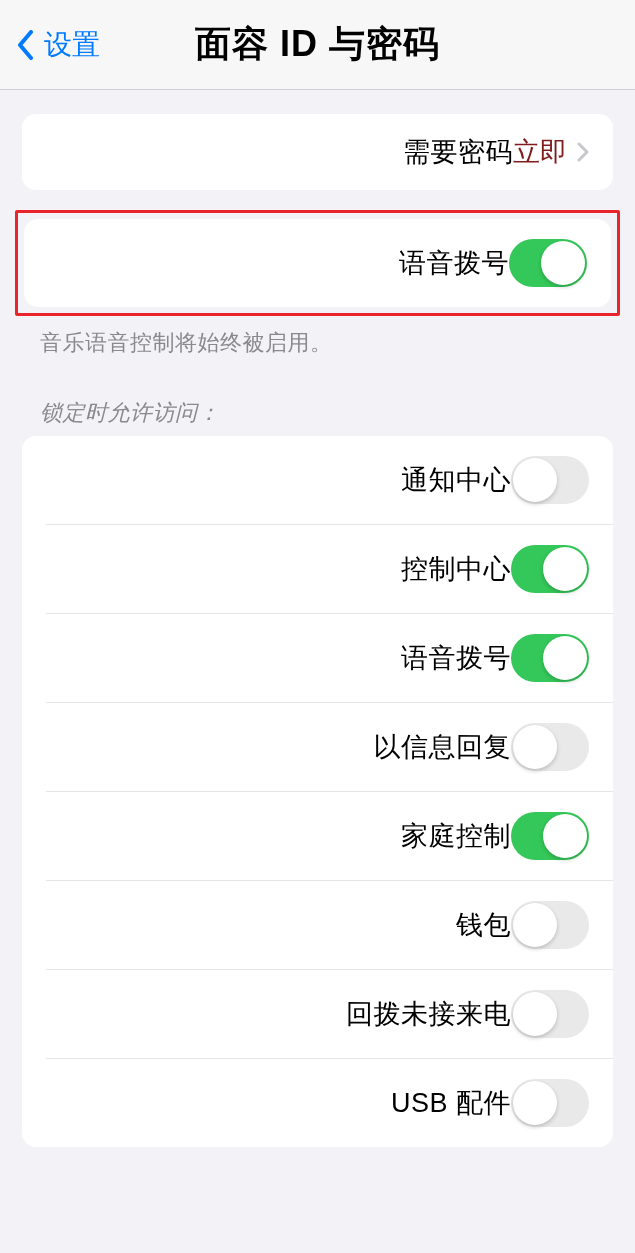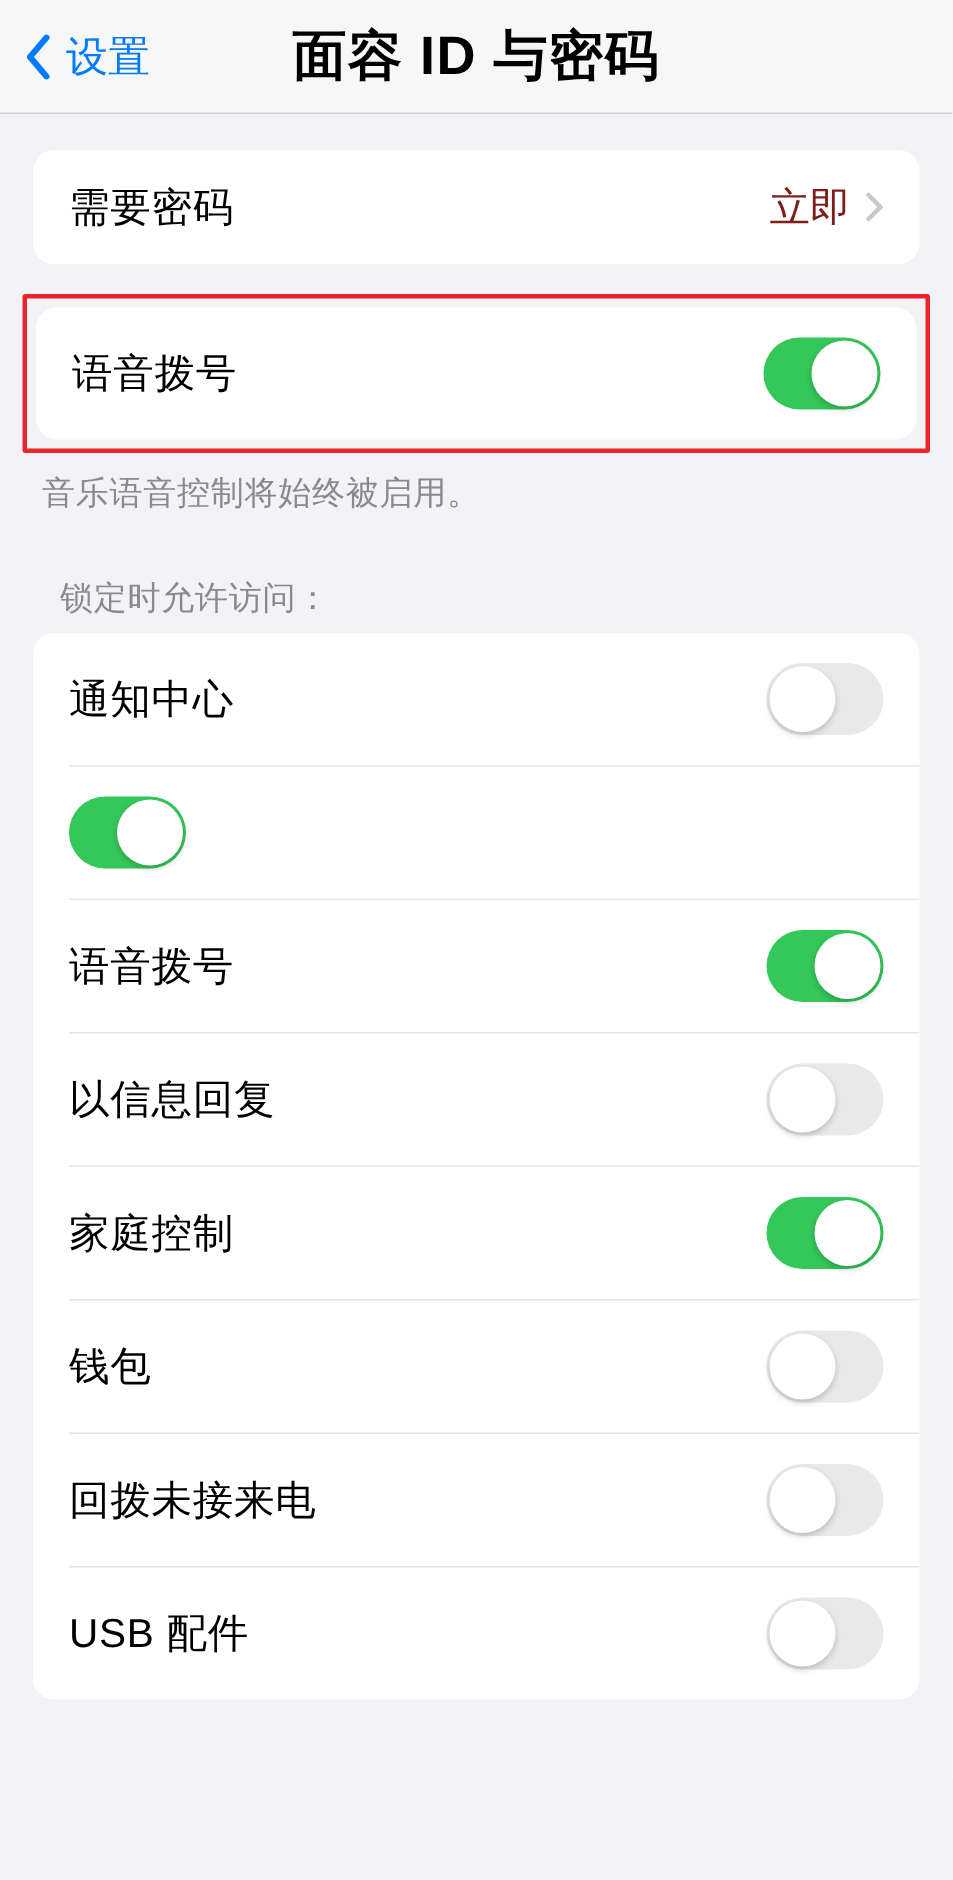--- a/index.html
+++ b/index.html
@@ -9,21 +9,21 @@
       -webkit-font-smoothing: antialiased;
     }
     body {
       width: 635px;
       height: 1253px;
       background: #f2f2f7;
       font-family: -apple-system, "PingFang SC", "Helvetica Neue", sans-serif;
       overflow: hidden;
     }
     .nav-bar {
-      height: 76px;
+      height: 90px;
       background: #f7f7f7;
       border-bottom: 1px solid #d1d1d5;
       display: flex;
       align-items: center;
       position: relative;
       padding: 0 10px;
     }
     .nav-back {
       display: flex;
       align-items: center;
@@ -51,21 +51,21 @@
     }
     .section {
       background: #fff;
       border-radius: 14px;
       margin: 24px 22px 0 22px;
       overflow: hidden;
     }
     .row {
       display: flex;
       align-items: center;
-      justify-content: space-between;
+      justify-content: flex-end;
       padding: 20px 24px;
       min-height: 76px;
     }
     .row + .row {
       border-top: 1px solid #e5e5ea;
       margin-left: 24px;
       padding-left: 0;
     }
     .row-label {
       font-size: 27px;
@@ -109,28 +109,29 @@
     }
     .toggle.off {
       background: #e9e9ea;
     }
     .toggle.off .toggle-knob {
       left: 2px;
     }
     .footer-text {
       font-size: 22px;
       color: #8a8a8d;
-      padding: 12px 40px 0 28px;
+      padding: 12px 40px 0 40px;
       letter-spacing: 0.5px;
     }
     .header-text {
       font-size: 22px;
       color: #8a8a8d;
       padding: 40px 40px 8px 40px;
       letter-spacing: 0.5px;
+      font-style: italic;
     }
     .highlight-box {
       border: 3px solid #e9252b;
       border-radius: 2px;
       margin: 20px 15px 0 15px;
       padding: 6px 6px;
     }
     .highlight-box .section {
       margin: 0;
     }
@@ -193,20 +194,21 @@
   <div class="header-text">锁定时允许访问：</div>
 
   <div class="section section-no-top-margin" id="lock-access-section">
       <div class="row">
         <span class="row-label">通知中心</span>
         <div class="toggle off">
           <div class="toggle-knob"></div>
         </div>
       </div>
       <div class="row">
+        <span class="row-label">控制中心</span>
         <div class="toggle on">
           <div class="toggle-knob"></div>
         </div>
       </div>
       <div class="row">
         <span class="row-label">语音拨号</span>
         <div class="toggle on">
           <div class="toggle-knob"></div>
         </div>
       </div>

